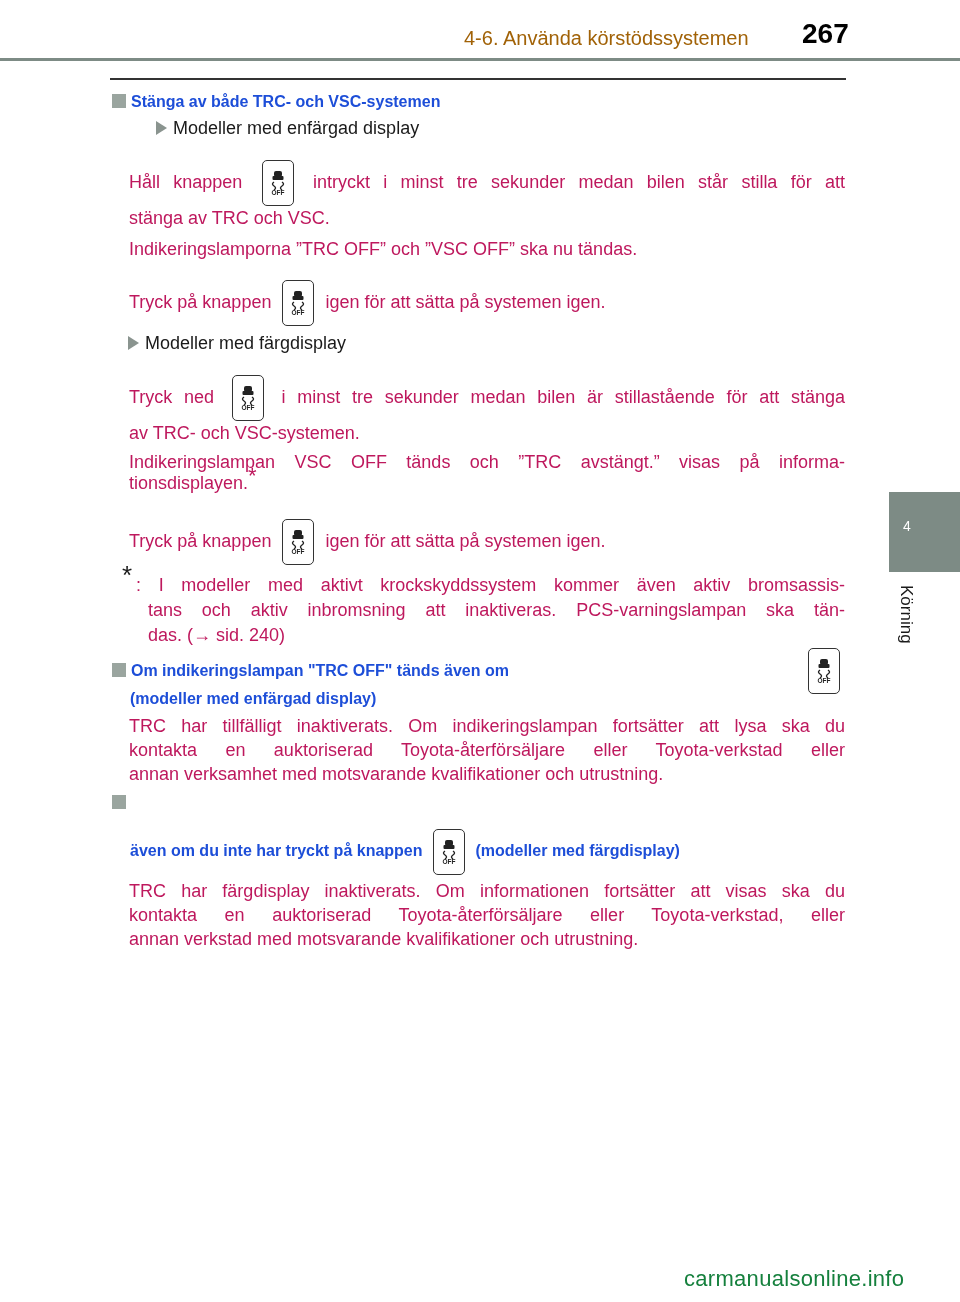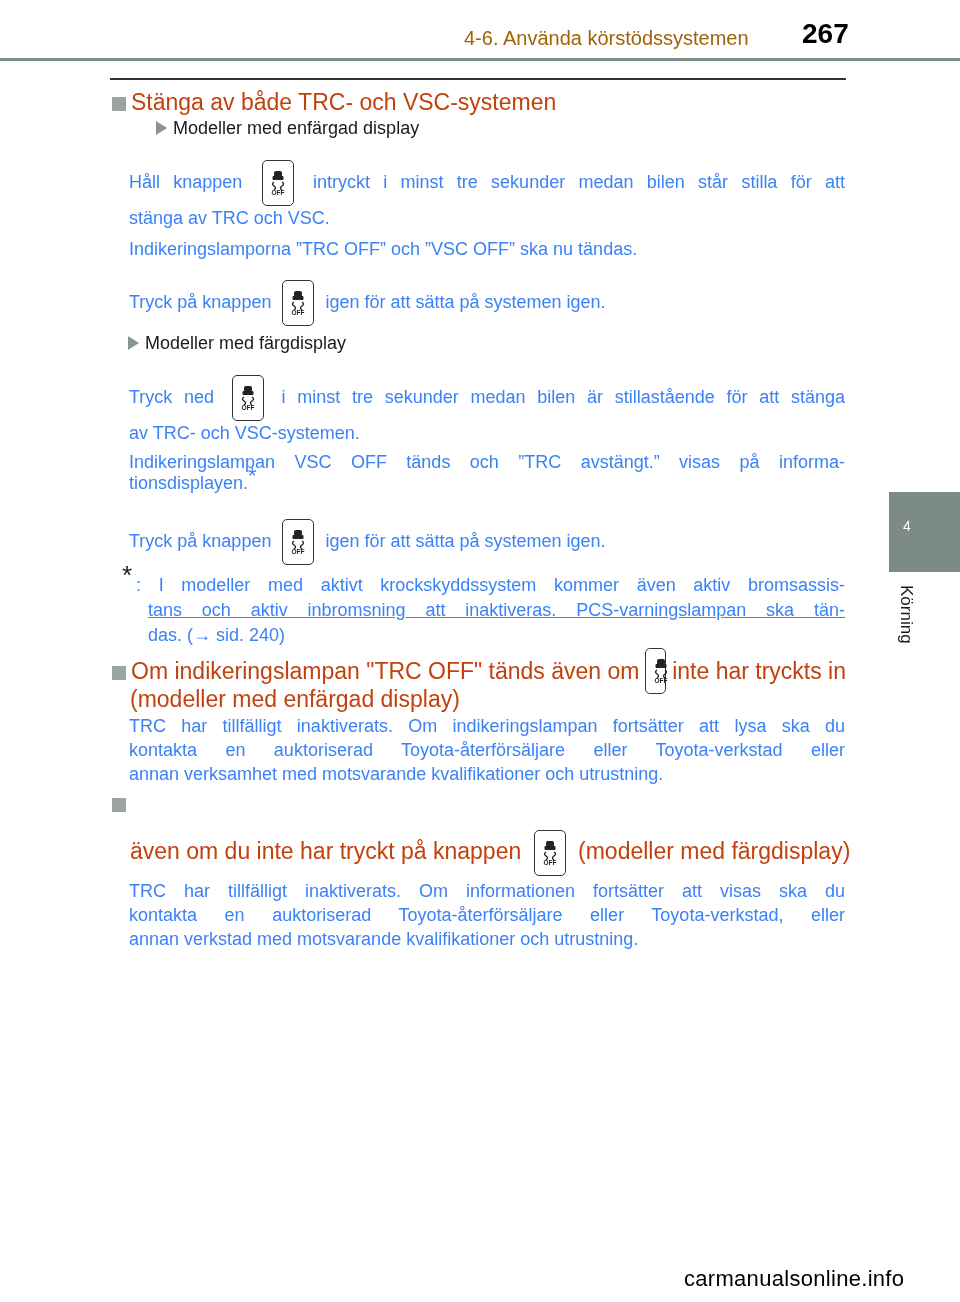--- a/index.html
+++ b/index.html
@@ -22,45 +22,45 @@
     .side-tab {
       position: absolute; left: 889px; top: 492px; width: 71px; height: 80px; background: #7d8b85;
       color: #fff; font-size: 14px;
     }
     .side-tab span { position: absolute; left: 14px; top: 26px; }
     .side-label {
       position: absolute; left: 896px; top: 585px; font-size: 17px; color: #1a1a1a;
       writing-mode: vertical-rl; transform: none;
     }
     .heading {
-      position: absolute; left: 112px; font-size: 23px; font-weight: normal; color: #c2410c; line-height: 22px;
+      position: absolute; left: 112px; font-size: 16px; font-weight: bold; color: #1d4ed8; line-height: 22px;
     }
     .heading .sq {
       display: inline-block; width: 14px; height: 14px; background: #9aa59f; margin-right: 5px; vertical-align: -1px;
     }
     .sub {
       position: absolute; left: 128px; font-size: 18px; color: #1a1a1a;
     }
     .sub .tri {
       display: inline-block; width: 0; height: 0; border-left: 11px solid #8a948f;
       border-top: 7px solid transparent; border-bottom: 7px solid transparent; margin-right: 6px; vertical-align: -1px;
     }
     .line {
-      position: absolute; left: 129px; width: 716px; font-size: 18px; color: #3b82f6; line-height: 24px;
+      position: absolute; left: 129px; width: 716px; font-size: 18px; color: #be185d; line-height: 24px;
       white-space: nowrap;
     }
     .justify { text-align: justify; text-align-last: justify; }
     .key {
       display: inline-block; width: 30px; height: 44px; border: 1.5px solid #333; border-radius: 5px;
       vertical-align: middle; position: relative; margin: 0 6px; background: #fff;
     }
     .key svg { position: absolute; left: 6px; top: 9px; }
     .fn-mark { position: absolute; left: 122px; top: 560px; font-size: 26px; color: #1a1a1a; }
     .watermark {
-      position: absolute; left: 684px; top: 1266px; font-size: 22px; color: #000000; letter-spacing: 0.3px;
+      position: absolute; left: 684px; top: 1266px; font-size: 22px; color: #15803d; letter-spacing: 0.3px;
     }
     sup.ast { font-size: 22px; vertical-align: 6px; line-height: 0; }
   </style>
 </head>
 <body>
 
 <svg width="0" height="0" style="position:absolute">
   <defs>
     <symbol id="vsc-off" viewBox="0 0 18 26">
       <rect x="5" y="1" width="8" height="6" rx="2" fill="#222"></rect>
@@ -132,45 +132,44 @@
   <span>Tryck på knappen</span>
   <span class="key"><svg width="18" height="26">
         <use href="#vsc-off"></use>
       </svg></span>
   <span>igen för att sätta på systemen igen.</span>
 </div>
 
 <div>
   <span class="fn-mark">*</span>
   <div class="line justify" style="left:136px; width:709px; top:573px;">: I modeller med aktivt krockskyddssystem kommer även aktiv bromsassis-</div>
-  <div class="line justify" style="left:148px; width:697px; top:598px;text-decoration:underline;">tans och aktiv inbromsning att inaktiveras. PCS-varningslampan ska tän-</div>
+  <div class="line justify" style="left:148px; width:697px; top:598px;">tans och aktiv inbromsning att inaktiveras. PCS-varningslampan ska tän-</div>
   <div class="line" style="left:148px; top:623px;">das. (→ sid. 240)</div>
 </div>
 
 <div class="heading" style="top:648px; width:734px; line-height:44px; white-space:nowrap; display:flex; justify-content:space-between; align-items:center;">
   <span><span class="sq"></span><span>Om indikeringslampan "TRC OFF" tänds även om</span></span>
   <span class="key">
       <svg width="18" height="26">
         <use href="#vsc-off"></use>
       </svg>
     </span>
-  <span>inte har tryckts in</span>
 </div>
 <div class="heading" style="top:688px; left:130px;">(modeller med enfärgad display)</div>
 <div class="line justify" style="top:714px;">TRC har tillfälligt inaktiverats. Om indikeringslampan fortsätter att lysa ska du</div>
 <div class="line justify" style="top:738px;">kontakta en auktoriserad Toyota-återförsäljare eller Toyota-verkstad eller</div>
 <div class="line" style="top:762px;">annan verksamhet med motsvarande kvalifikationer och utrustning.</div>
 
 <div class="heading" style="top:792px; width:734px; white-space:nowrap; text-align:justify; text-align-last:justify;">
   <span class="sq"></span>
 </div>
 <div class="heading" style="top:827px; left:130px; line-height:48px; white-space:nowrap;">
   <span>även om du inte har tryckt på knappen</span>
   <span class="key"><svg width="18" height="26">
         <use href="#vsc-off"></use>
       </svg></span>
   <span>(modeller med färgdisplay)</span>
 </div>
-<div class="line justify" style="top:879px;">TRC har tillfälligt inaktiverats. Om informationen fortsätter att visas ska du</div>
+<div class="line justify" style="top:879px;">TRC har färgdisplay inaktiverats. Om informationen fortsätter att visas ska du</div>
 <div class="line justify" style="top:903px;">kontakta en auktoriserad Toyota-återförsäljare eller Toyota-verkstad, eller</div>
 <div class="line" style="top:927px;">annan verkstad med motsvarande kvalifikationer och utrustning.</div>
 
 <div class="watermark">carmanualsonline.info</div>
 
 </body></html>

